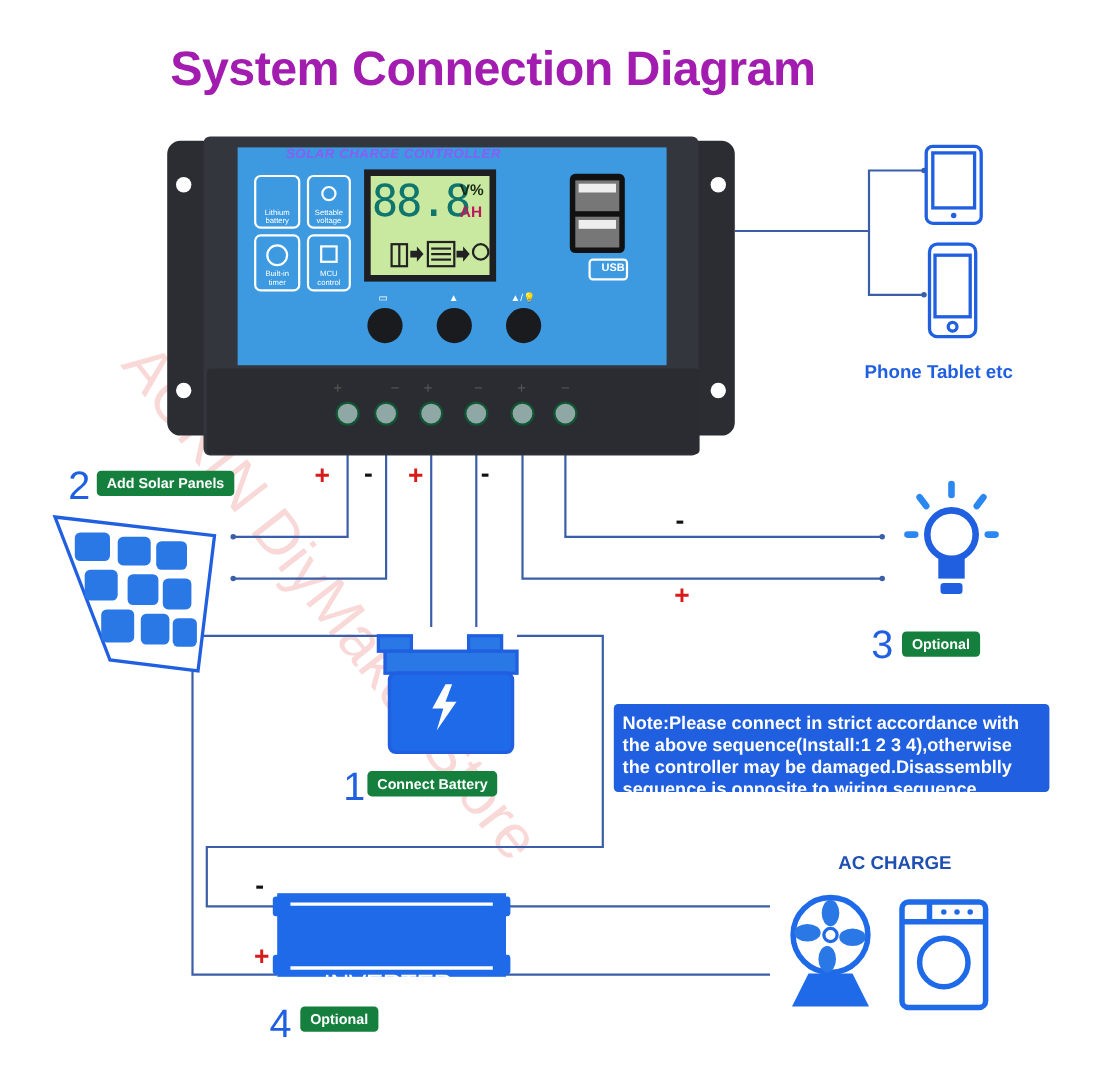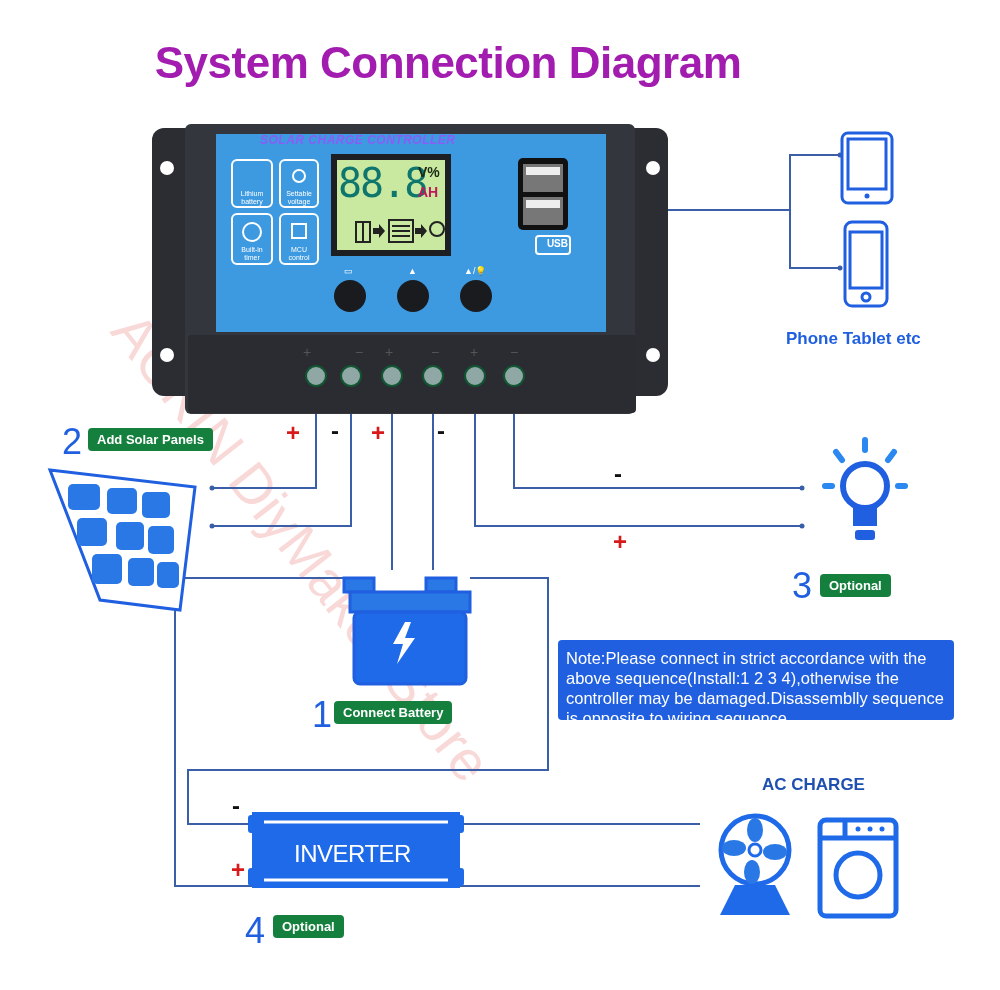--- a/index.html
+++ b/index.html
@@ -4,24 +4,24 @@
 <style>
   html, body { margin:0; padding:0; background:#ffffff; }
   body { width:1000px; height:990px; position:relative; overflow:hidden; font-family:"Liberation Sans", sans-serif; }
   .abs { position:absolute; }
   .title { left:0; top:38px; width:896px; text-align:center; font-size:44px; font-weight:bold; color:#a21caf; letter-spacing:-0.5px; }
   .step-num { font-size:36px; color:#1f5fe0; font-weight:normal; line-height:1; }
   .step-badge { background:#15803d; color:#fff; font-weight:bold; font-size:13px; border-radius:4px; padding:4px 9px; white-space:nowrap; }
   .sign { font-weight:bold; font-size:24px; line-height:1; }
   .plus { color:#d81a1a; }
   .minus { color:#111; }
-  .note { left:558px; top:640px; width:396px; height:80px; background:#1f5fe0; border-radius:4px; color:#fff; font-weight:normal; font-size:16.5px; line-height:20px; padding:8px 8px; box-sizing:border-box; }
+  .note { left:558px; top:640px; width:396px; height:80px; background:#1f5fe0; border-radius:4px; color:#fff; font-weight:bold; font-size:16.5px; line-height:20px; padding:8px 8px; box-sizing:border-box; }
   .phone-label { left:786px; top:329px; font-size:17px; font-weight:bold; color:#1f5fe0; }
   .acloads { left:762px; top:775px; font-size:17px; font-weight:bold; color:#1f4fb0; }
-  .inv-text { font-size:24px; color:#fff; letter-spacing:-0.5px; }
+  .inv-text { font-size:24px; color:#fff; letter-spacing:-0.5px;margin-top:42px; }
   .watermark { left:150px; top:300px; transform:rotate(52deg); transform-origin:left top; font-size:56px; color:rgba(220,40,40,0.18); white-space:nowrap; pointer-events:none; }
 </style>
 </head>
 <body>
 
 <div class="abs title">System Connection Diagram</div>
 
 <div class="abs watermark">AOKIN DiyMaker Store</div>
 
 <svg class="abs" style="left:0;top:0" width="1000" height="990">

